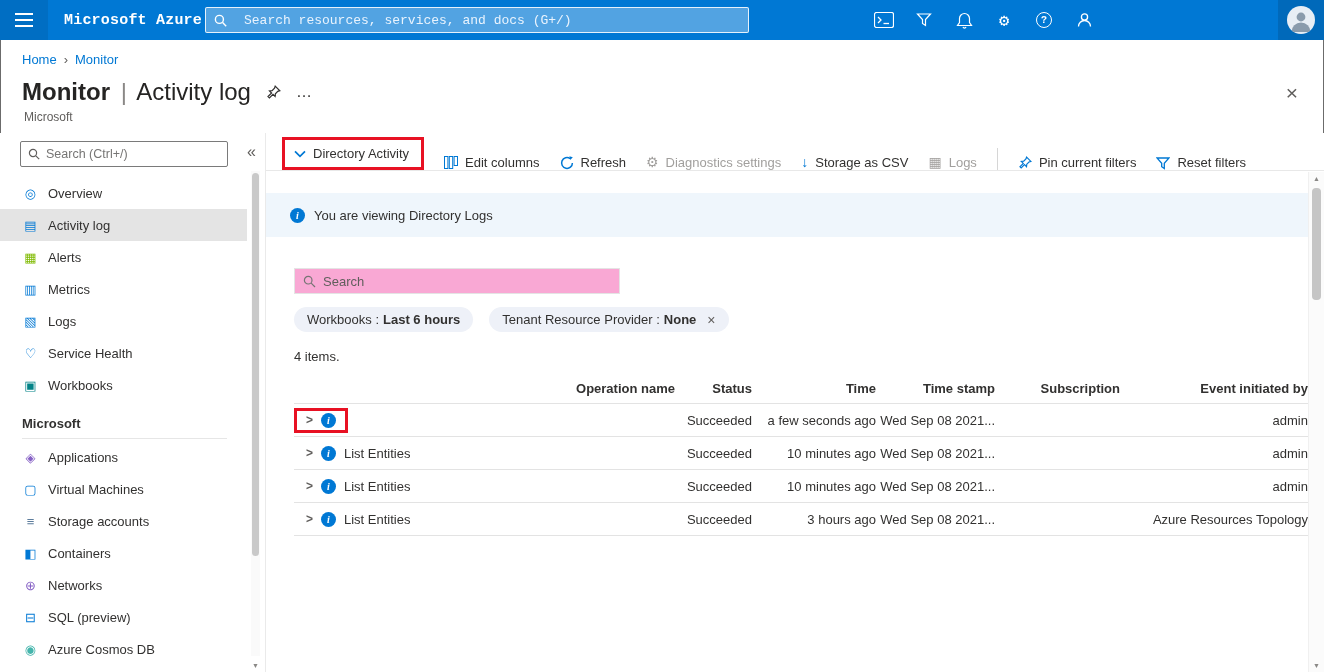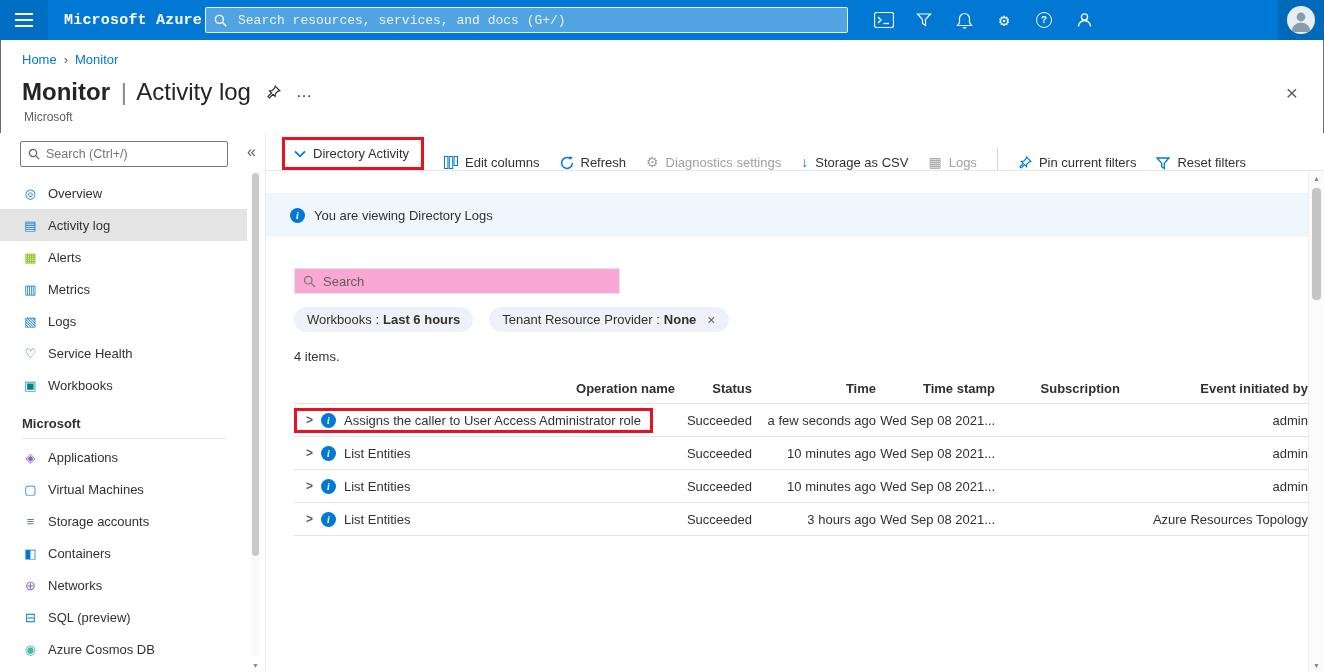--- a/index.html
+++ b/index.html
@@ -7,21 +7,21 @@
   body {
     font-family:"Liberation Sans", sans-serif;
     background:#fff; position:relative; overflow:hidden;
     box-shadow: inset 0 0 0 1px #6b6b6b;
     font-size:13px; color:#323130;
   }
   
   .topbar { position:absolute; top:0; left:0; right:0; height:40px; background:#0078d4; display:flex; align-items:center; z-index:5;font-family:Liberation Mono, monospace; }
   .hamburger { width:48px; height:40px; display:flex; align-items:center; justify-content:center; cursor:pointer; background:rgba(0,0,0,.08); }
   .brand { color:#fff; font-weight:bold; font-size:15px; margin-left:16px; letter-spacing:.2px; }
-  .top-search { position:absolute; left:205px; top:7px; width:643px; height:26px; background:rgba(255,255,255,.32); border:1px solid rgba(255,255,255,.85); border-radius:2px; display:flex; align-items:center; padding:0 8px; gap:11px; }
+  .top-search { position:absolute; left:205px; top:7px; width:544px; height:26px; background:rgba(255,255,255,.32); border:1px solid rgba(255,255,255,.85); border-radius:2px; display:flex; align-items:center; padding:0 8px; gap:17px; }
   .top-search input { flex:1; background:transparent; border:none; outline:none; color:#fff; font-size:13px; font-family:inherit; min-width:0; }
   .top-search input::placeholder { color:#f2f8ff; opacity:.95; }
   .top-icons { position:absolute; left:864px; top:0; height:40px; display:flex; align-items:center; }
   .top-icon { width:40px; height:40px; display:flex; align-items:center; justify-content:center; color:#fff; cursor:pointer; }
   .gear-glyph { font-size:17px; color:#fff; }
   .help-circle { width:16px; height:16px; border:1.4px solid #fff; border-radius:50%; color:#fff; font-size:10px; font-weight:bold; display:flex; align-items:center; justify-content:center; }
   .avatar-wrap { position:absolute; right:0; top:0; width:46px; height:40px; display:flex; align-items:center; justify-content:center; background:rgba(0,0,0,.12); cursor:pointer; }
   .avatar { width:28px; height:28px; border-radius:50%; background:#e8eef5; display:flex; align-items:center; justify-content:center; overflow:hidden; }
   
   .breadcrumb { position:absolute; top:52px; left:22px; display:flex; align-items:center; gap:7px; font-size:13px; }
@@ -356,21 +356,20 @@
         <span class="th">Time stamp</span>
         <span class="th">Subscription</span>
         <span class="th">Event initiated by</span>
       </div>
 
       <div class="trow">
         <div class="op-cell annotated">
           <span class="row-annotation">
             <span class="expander">&gt;</span>
             <span class="info-badge">i</span>
-            <span class="cell">Assigns the caller to User Access Administrator role</span>
           </span>
         </div>
         <span class="cell">Succeeded</span>
         <span class="cell">a few seconds ago</span>
         <span class="cell">Wed Sep 08 2021...</span>
         <span class="cell"></span>
         <span class="cell">admin</span>
       </div>
 
       <div class="trow">

